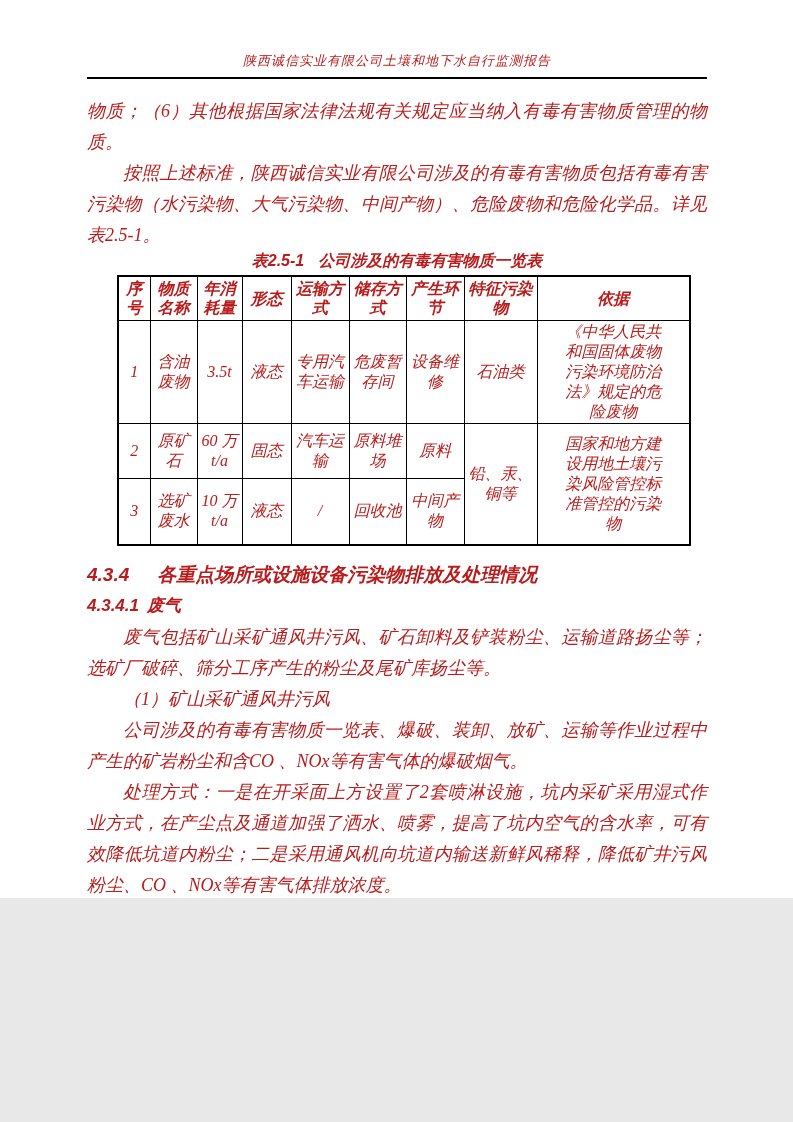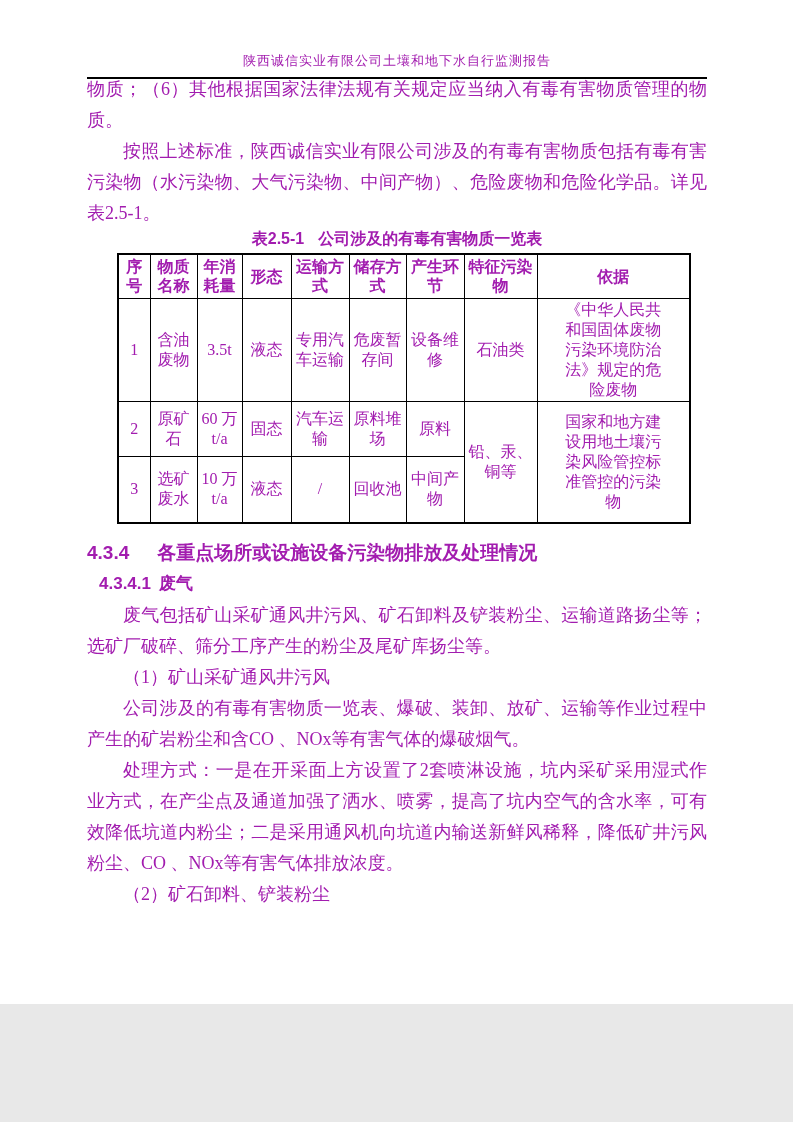--- a/index.html
+++ b/index.html
@@ -1,40 +1,41 @@
 <!DOCTYPE html>
 <html lang="zh"><head>
 <meta charset="utf-8">
 <style>
   * { margin: 0; padding: 0; box-sizing: border-box; }
   html, body { background: #e8e8e8; }
   .page {
     position: relative;
     width: 793px;
-    height: 1004px;
+    height: 898px;
     margin: 0 auto;
     background: #ffffff;
-    color: #a21caf;
+    color: #b91c1c;
     font-family: "Liberation Serif", "DejaVu Serif", serif;
     overflow: hidden;
+    font-style: italic;
   }
   
   .doc-header {
     position: absolute;
     top: 52px; left: 87px; right: 86px;
     text-align: center;
     font-size: 13px;
     letter-spacing: 1px;
     padding-bottom: 7px;
     border-bottom: 2px solid #000;
   }
   
   .content {
     position: absolute;
-    top: 74px; left: 87px; right: 86px;
+    top: 96px; left: 87px; right: 86px;
   }
   .para {
     font-size: 18px;
     line-height: 31px;
     text-align: justify;
     text-indent: 2em;
   }
   .para.no-indent { text-indent: 0; }
   
   .table-caption {
@@ -85,21 +86,21 @@
     line-height: 26px;
   }
   h2.sec .sec-num { margin-right: 28px; text-align: center; }
   h3.subsec {
     margin-top: 6px;
     font-family: "Liberation Sans", "DejaVu Sans", sans-serif;
     font-weight: bold;
     font-size: 17px;
     line-height: 24px;
   }
-  h3.subsec .sec-num { margin-right: 8px; margin-left: 12px; }
+  h3.subsec .sec-num { margin-right: 8px; }
   .mt14 { margin-top: 14px; }
   .mt4  { margin-top: 4px; }
   
   .doc-footer {
     position: absolute;
     top: 1006px; left: 6px; right: 0;
     text-align: center;
     font-family: "Liberation Sans", "DejaVu Sans", sans-serif;
     font-size: 13px;
   }

